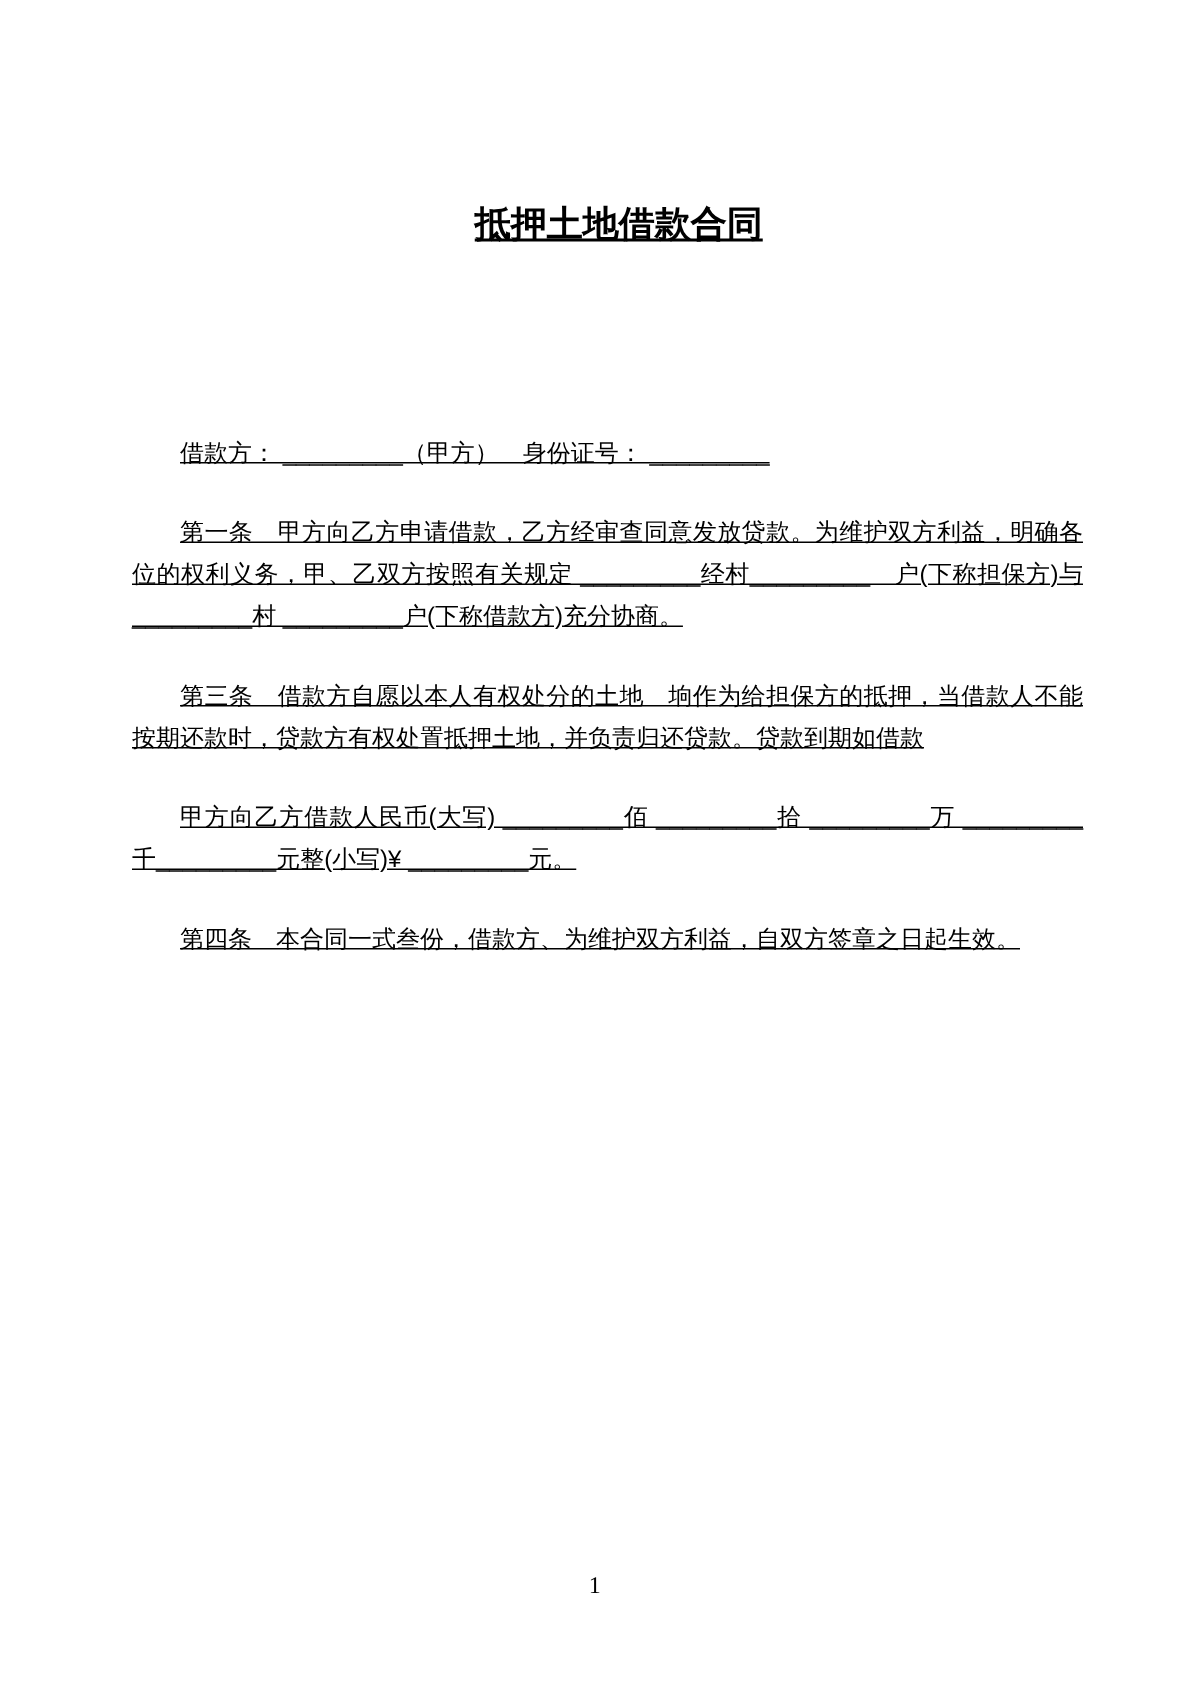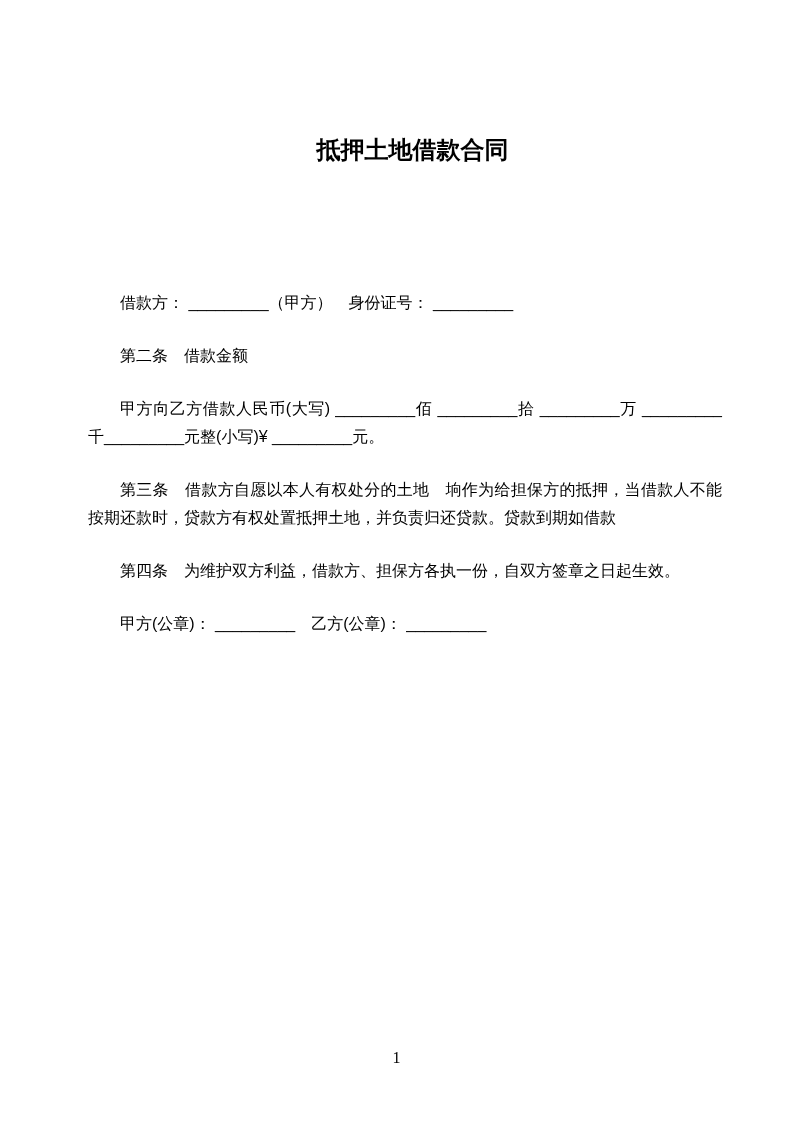--- a/index.html
+++ b/index.html
@@ -13,20 +13,21 @@
     height: 1122px;
     background: #ffffff;
     color: #000000;
     font-family: "Liberation Sans", sans-serif;
     font-size: 16px;
     line-height: 28px;
     overflow: hidden;
   }
   .content {
     padding: 133px 56px 0 88px;
+    text-decoration: underline;
   }
   .doc-title {
     font-size: 24px;
     line-height: 34px;
     font-weight: 700;
     text-align: center;
     margin: 0 0 122px 0;
   }
   .para {
     margin: 0 15px 25px 0;
@@ -48,29 +49,28 @@
 </head>
 <body>
 
 <div class="page">
   <div class="content">
     <div class="doc-title">抵押土地借款合同</div>
 
     <p class="para">借款方： _________（甲方）　身份证号： _________</p>
 
 
+    <p class="para">第一条　甲方向乙方申请借款，乙方经审查同意发放贷款。为维护双方利益，明确各位的权利义务，甲、乙双方按照有关规定 _________经村_________　户(下称担保方)与 _________村 _________户(下称借款方)充分协商。</p>
 
-    <p class="para">第二条　借款金额</p>
+
+    <p class="para">第三条　借款方自愿以本人有权处分的土地　垧作为给担保方的抵押，当借款人不能按期还款时，贷款方有权处置抵押土地，并负责归还贷款。贷款到期如借款</p>
 
     <p class="para">甲方向乙方借款人民币(大写) _________佰 _________拾 _________万 _________千_________元整(小写)¥ _________元。</p>
 
-    <p class="para">第三条　借款方自愿以本人有权处分的土地　垧作为给担保方的抵押，当借款人不能按期还款时，贷款方有权处置抵押土地，并负责归还贷款。贷款到期如借款</p>
 
+    <p class="para">第四条　本合同一式叁份，借款方、为维护双方利益，自双方签章之日起生效。</p>
 
-    <p class="para">第四条　为维护双方利益，借款方、担保方各执一份，自双方签章之日起生效。</p>
-
-    <p class="para">甲方(公章)： _________　乙方(公章)： _________</p>
 
 
   </div>
 
   <div class="page-number">1</div>
 </div>
 
 </body></html>

